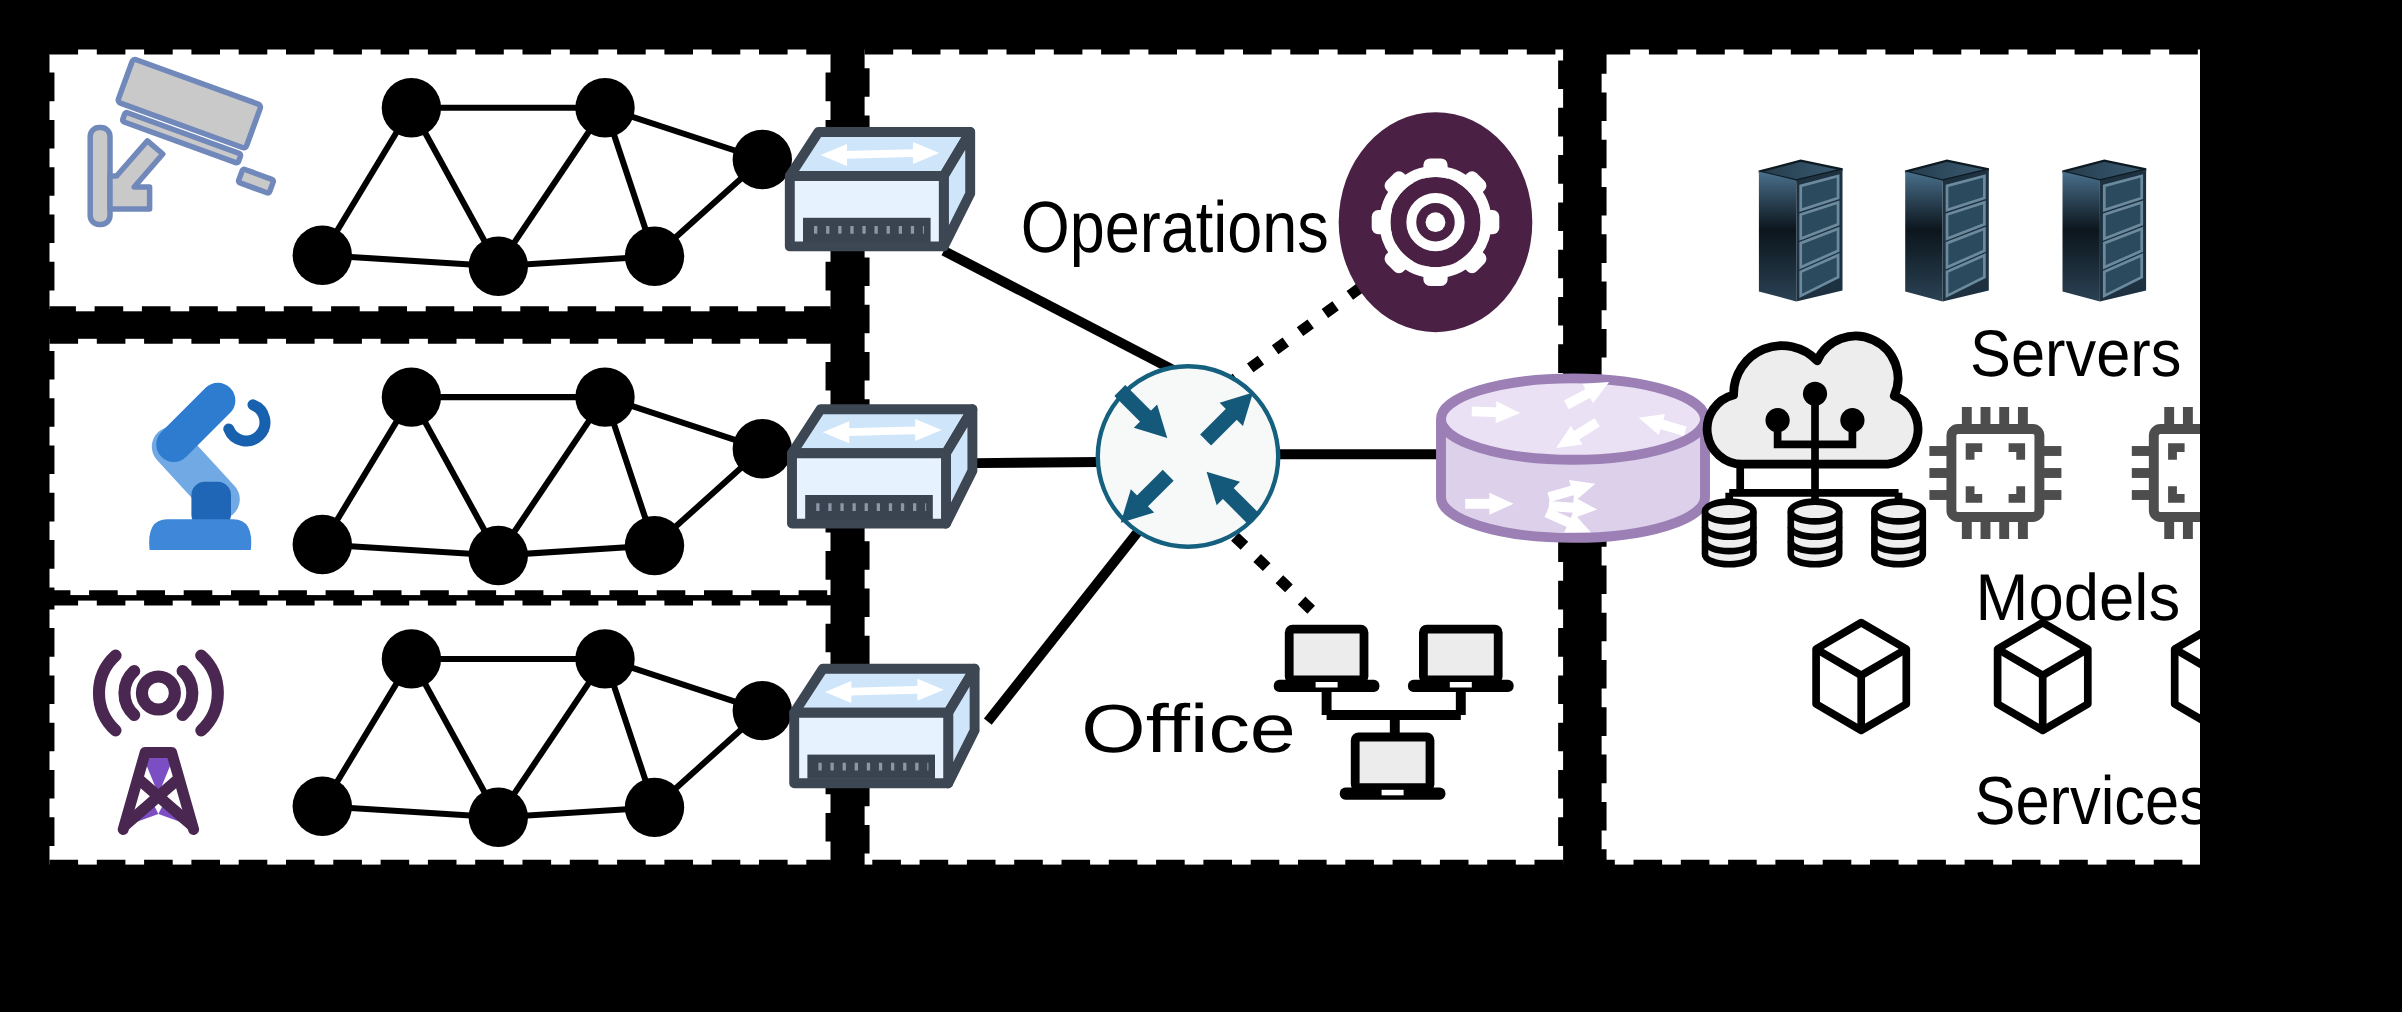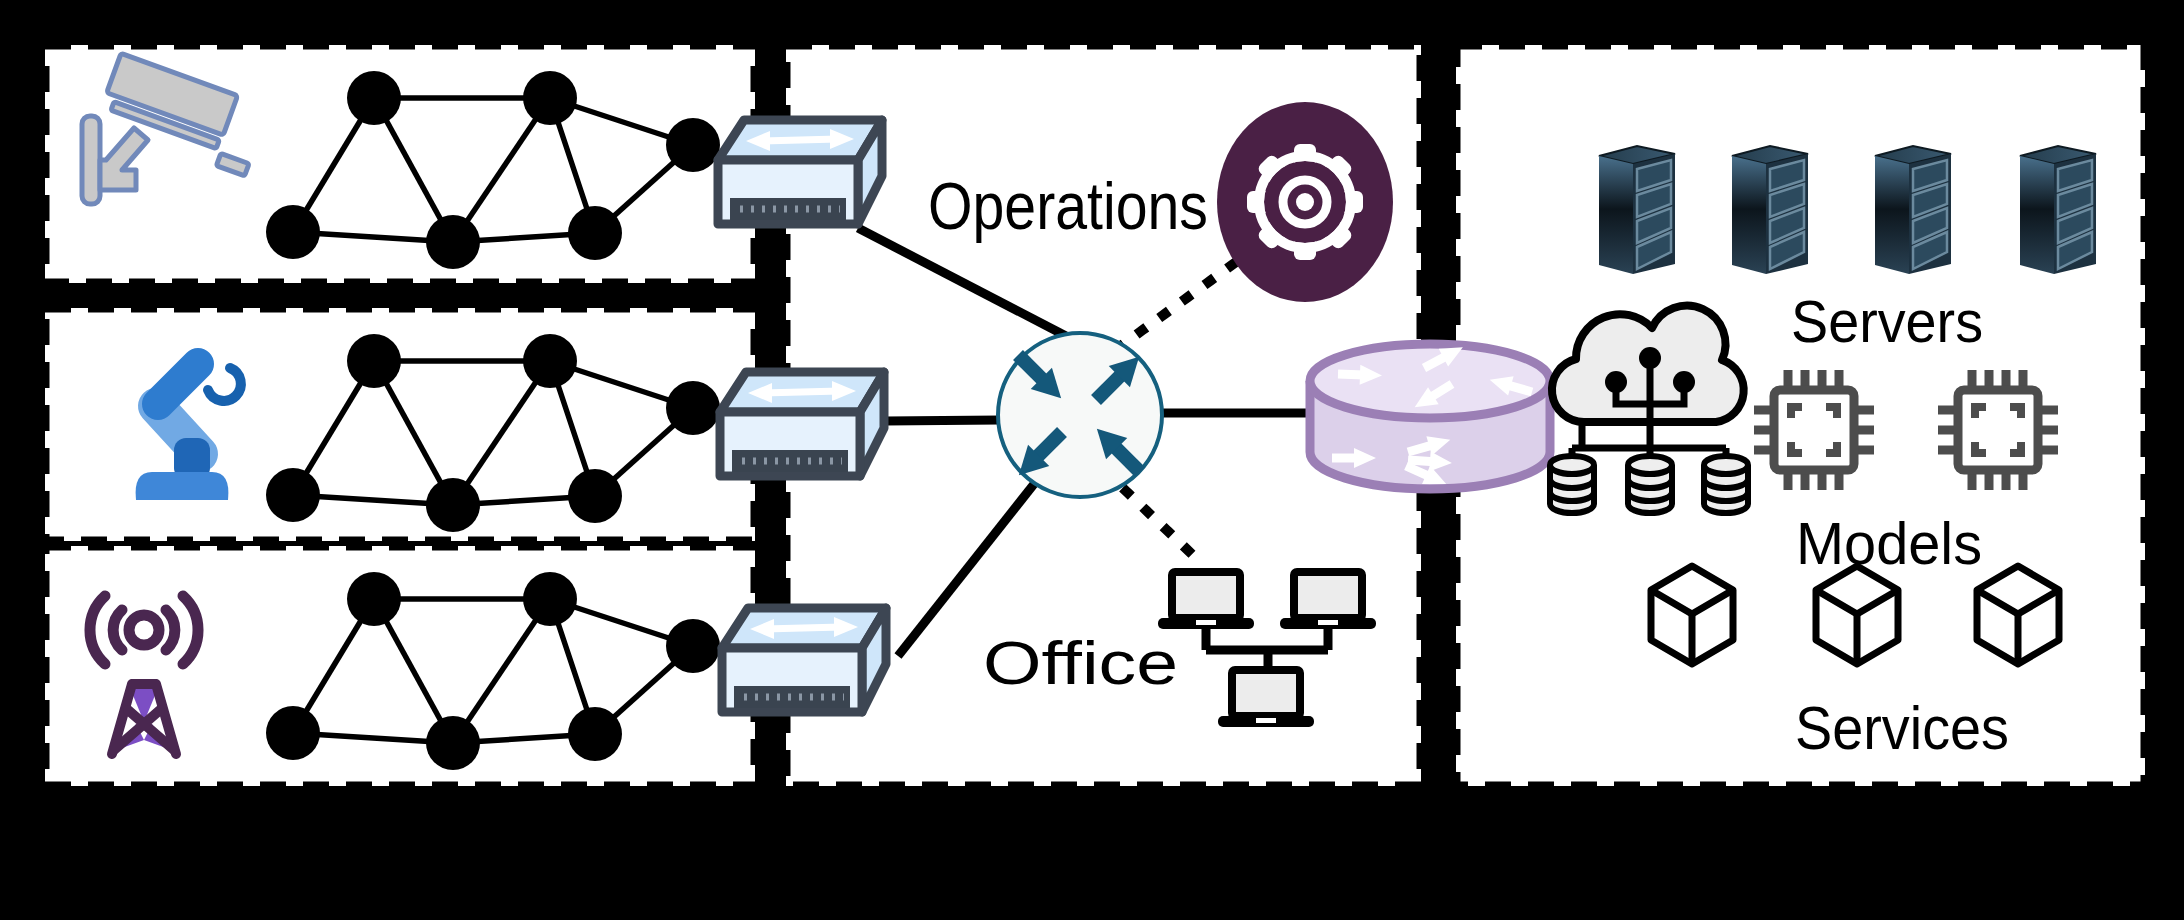--- a/index.html
+++ b/index.html
@@ -1,16 +1,16 @@
 <!DOCTYPE html>
 <html><head>
 <meta charset="utf-8">
 <style>
   html,body{margin:0;padding:0;background:#000;}
-  .stage{position:relative;width:2184px;height:920px;background:#000;overflow:hidden;}
+  .stage{position:relative;width:2000px;height:920px;background:#000;overflow:hidden;}
   .panel{fill:#ffffff;stroke:#000000;stroke-width:9;stroke-dasharray:26 17;}
   .lbl{font-family:"Liberation Sans","DejaVu Sans",sans-serif;fill:#000000;}
   .link-solid{stroke:#000;stroke-width:9;fill:none;}
   .link-dotted{stroke:#000;stroke-width:10;fill:none;stroke-dasharray:2 26;stroke-linecap:square;}
   svg{display:block;}
 </style>
 </head>
 <body>
 
 <div class="stage">

